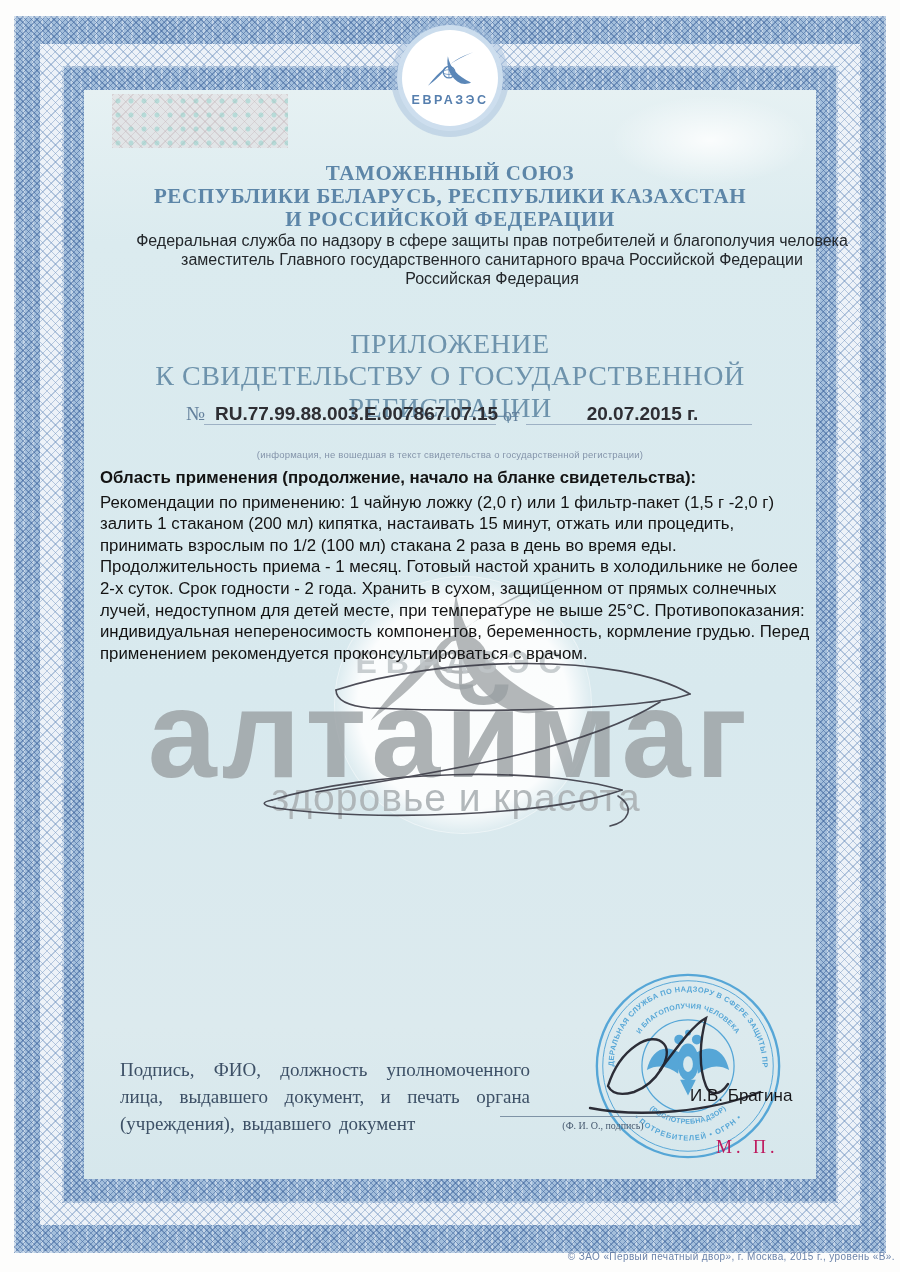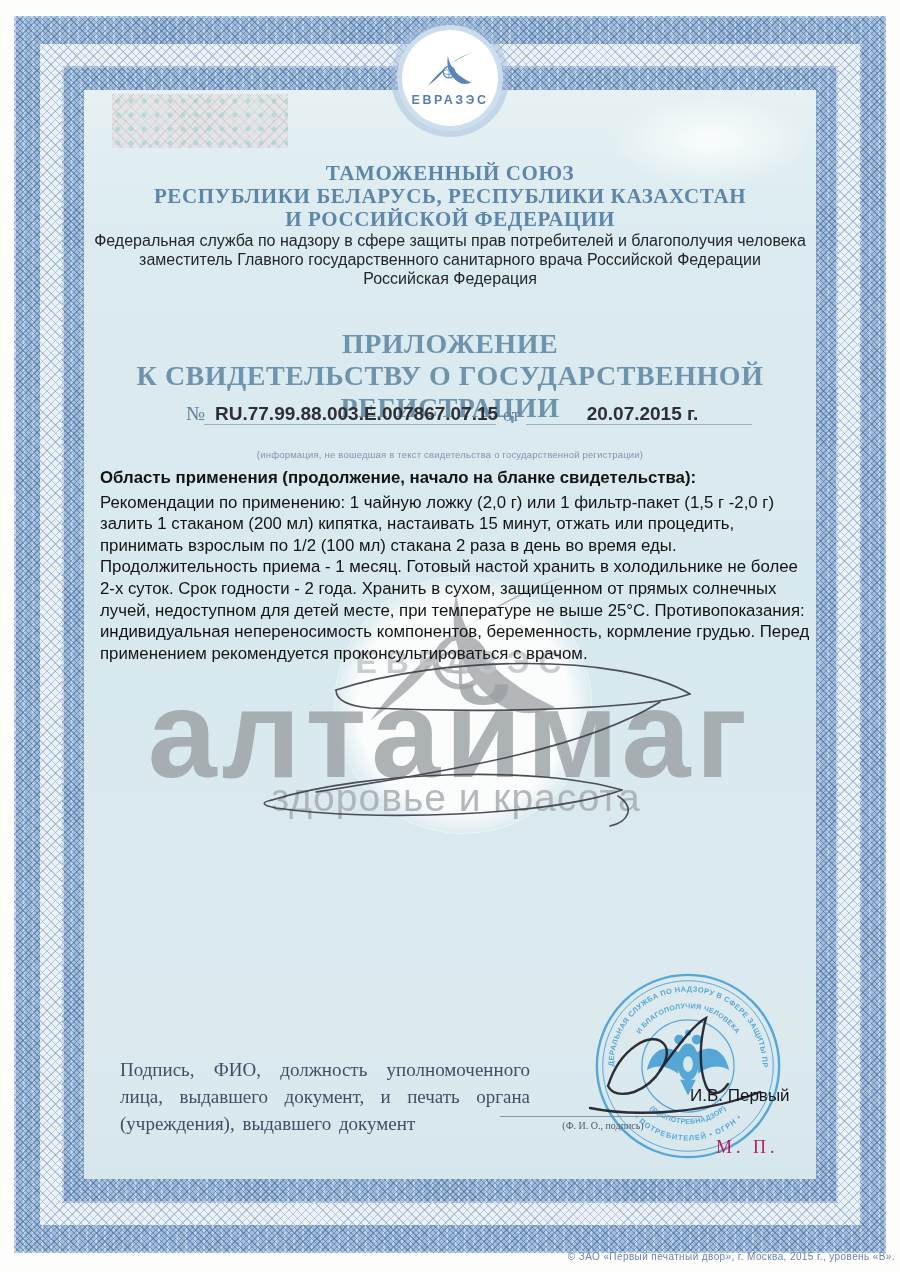--- a/index.html
+++ b/index.html
@@ -13,23 +13,23 @@
      repeating-linear-gradient(90deg, rgba(255,255,255,.35) 0 2px, rgba(255,255,255,0) 2px 9px);
      box-shadow:inset 0 0 0 2px rgba(255,255,255,.28);}
   .mid{background-color:#edf2f8;background-image:
      repeating-linear-gradient(45deg, rgba(110,145,190,.45) 0 1px, rgba(255,255,255,0) 1px 6px),
      repeating-linear-gradient(-45deg, rgba(110,145,190,.45) 0 1px, rgba(255,255,255,0) 1px 6px);}
   #paper{background:linear-gradient(180deg,#e6f1f3 0%,#dbebef 14%,#d8e9ee 55%,#dceaee 86%,#d6e7ec 100%);}
   
   .serifblue{font-family:"Liberation Serif",serif;color:#5d86a8;font-weight:bold;}
   .center{text-align:center;width:732px;left:84px;}
   .hline{line-height:23px;font-size:21px;letter-spacing:.6px;}
-  .agency{font-size:16px;line-height:19px;color:#23272b;font-weight:bold;}
+  .agency{font-size:16px;line-height:19px;color:#23272b;font-weight:bold;padding-left:42px;}
   .tiny{font-size:9.5px;color:#8494aa;letter-spacing:.2px;}
-  .title{font-family:"Liberation Serif",serif;font-weight:bold;color:#6e93ac;
+  .title{font-family:"Liberation Serif",serif;font-weight:normal;color:#6e93ac;
          font-size:28px;line-height:32px;letter-spacing:.5px;}
   .numfield{font-size:19px;color:#2e2e33;font-weight:bold;}
   .rule{border-bottom:1.2px solid #9db1c4;height:0;}
   .bodytext{font-size:16.8px;line-height:21.6px;color:#131313;}
   .bodyhead{font-weight:bold;}
   .wm{color:#9aa0a3;}
   .leftblock{font-family:"Liberation Serif",serif;font-size:19px;line-height:27px;
              color:#3d5066;text-align:justify;word-spacing:3px;}
   .serifsm{font-family:"Liberation Serif",serif;color:#475a70;}
   .footer{font-size:10px;color:#6b83aa;letter-spacing:.4px;}
@@ -163,20 +163,20 @@
   </svg>
 
   <svg class="abs" width="240" height="130" viewBox="0 0 240 130" style="left:560px;top:1000px;z-index:4;">
     <g fill="none" stroke="#1e1e28" stroke-width="2.4" stroke-linecap="round" opacity=".92">
       <path d="M48,86 C60,48 92,30 104,44 C114,56 96,84 74,92 C60,96 52,94 48,86"></path>
       <path d="M100,70 C118,46 134,24 146,18 C140,40 138,66 146,86 C150,96 160,96 168,84"></path>
       <path d="M30,108 C80,118 150,112 200,92"></path>
     </g>
   </svg>
 
-  <div class="abs" style="left:690px;top:1086px;z-index:5;font-size:17px;color:#17171a;">И.В. Первый</div>
+  <div class="abs" style="left:690px;top:1086px;z-index:5;font-size:17px;color:#17171a;">И.В. Брагина</div>
   <div class="abs rule" style="left:500px;top:1116px;width:202px;z-index:5;border-color:#7e93a6;"></div>
   <div class="abs serifsm" style="left:508px;top:1120px;width:190px;text-align:center;font-size:10px;z-index:5;">(Ф. И. О., подпись)</div>
   <div class="abs serifsm" style="left:716px;top:1137px;font-size:18px;letter-spacing:4px;z-index:5;color:#be185d;">М. П.</div>
 
   <div class="abs footer" style="left:555px;top:1251px;width:340px;text-align:right;z-index:5;">© ЗАО «Первый печатный двор», г. Москва, 2015 г., уровень «В».</div>
 
 </div>
 
 </body></html>

